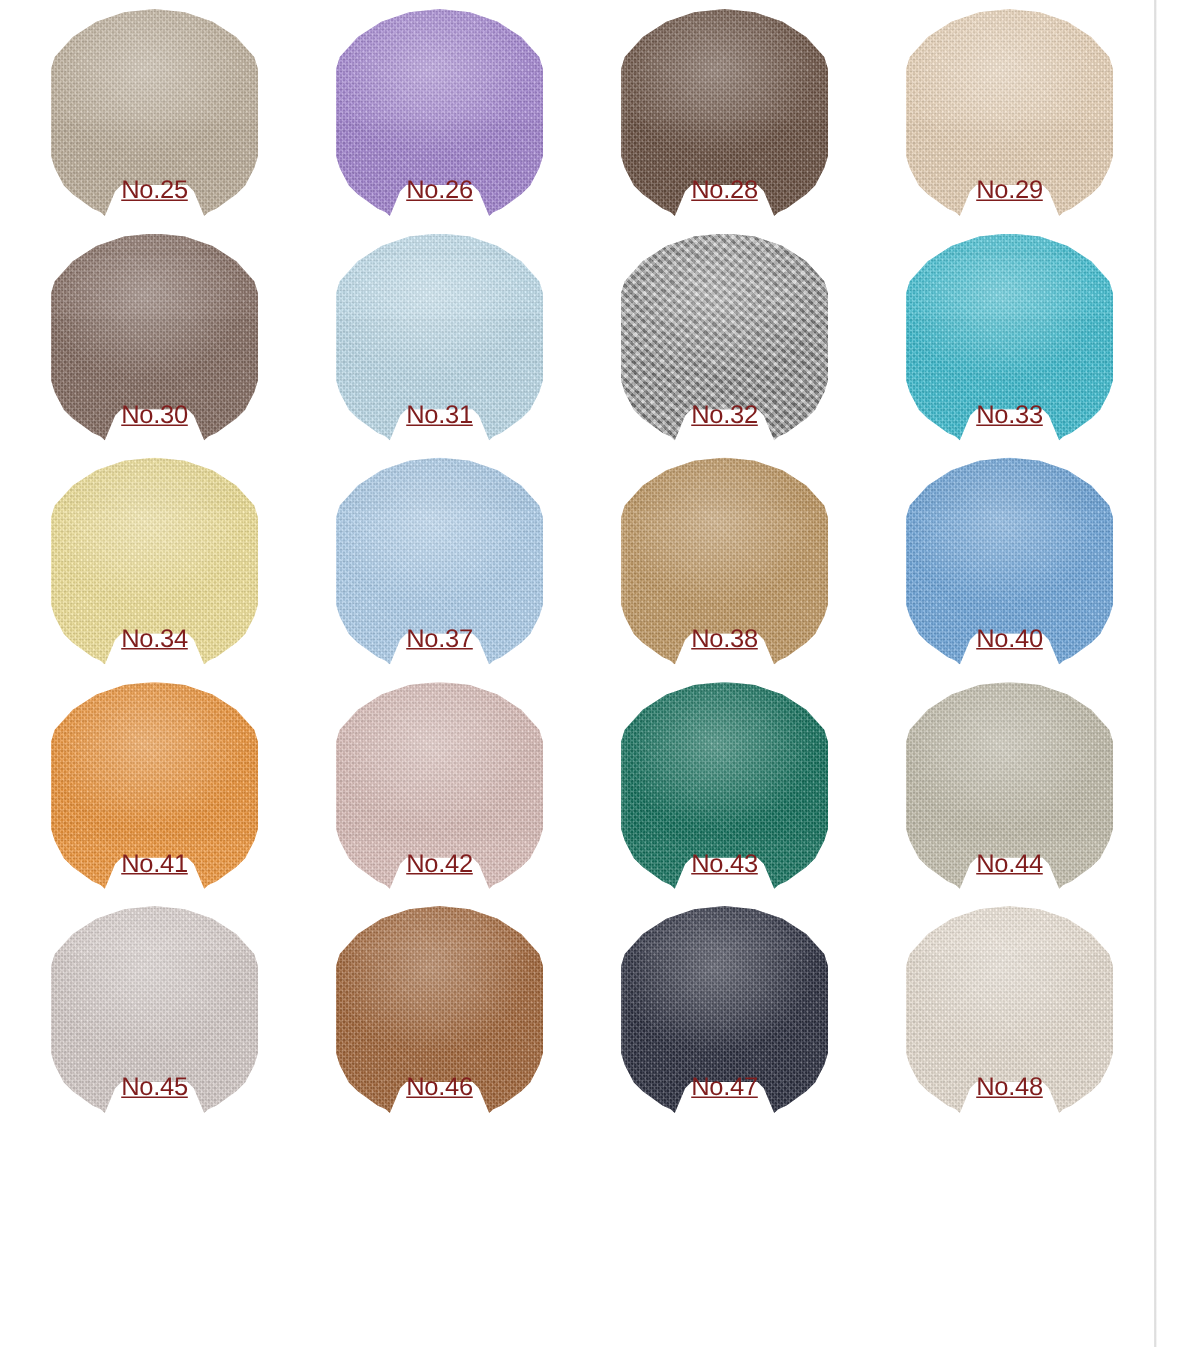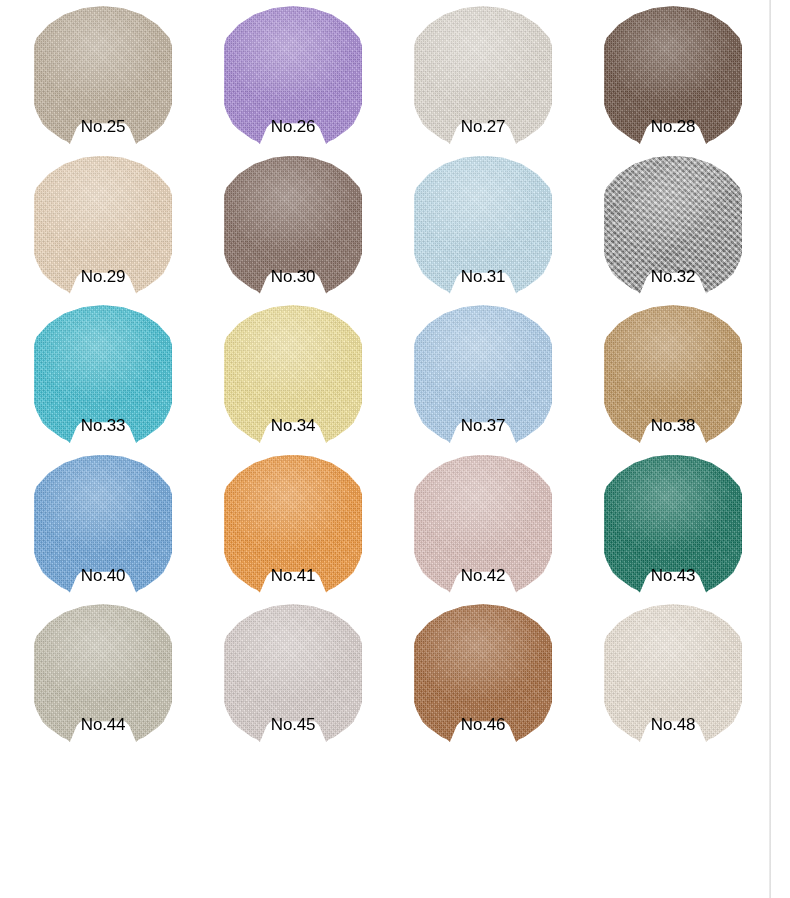--- a/index.html
+++ b/index.html
@@ -172,24 +172,25 @@
   .swatch-label {
     position: absolute;
     left: 50%;
     transform: translateX(-50%);
     top: 117px;
     width: 92px;
     text-align: center;
     font-family: "Liberation Sans", sans-serif;
     font-size: 17px;
     line-height: 20px;
-    color: #000000;
+    color: #7f1d1d;
     letter-spacing: -0.2px;
     white-space: nowrap;
     z-index: 3;
+    text-decoration: underline;
   }
 </style>
 </head>
 <body>
 
 <div id="swatch-page">
 
   <div id="swatch-grid">
       <div class="swatch-cell">
         <div class="swatch" style="background-color: rgb(197, 182, 161);">
@@ -201,28 +202,20 @@
       </div>
       <div class="swatch-cell">
         <div class="swatch" style="background-color: rgb(169, 138, 216);">
           <div class="tex"></div>
           <div class="tex2"></div>
           <div class="shade"></div>
         </div>
         <div class="swatch-label">No.26</div>
       </div>
       <div class="swatch-cell">
-        <div class="swatch" style="background-color: rgb(230, 224, 215);">
-          <div class="tex"></div>
-          <div class="tex2"></div>
-          <div class="shade"></div>
-        </div>
-        <div class="swatch-label">No.27</div>
-      </div>
-      <div class="swatch-cell">
         <div class="swatch" style="background-color: rgb(109, 83, 68);">
           <div class="tex"></div>
           <div class="tex2"></div>
           <div class="shade"></div>
         </div>
         <div class="swatch-label">No.28</div>
       </div>
       <div class="swatch-cell">
         <div class="swatch" style="background-color: rgb(240, 217, 189);">
           <div class="tex"></div>
@@ -337,20 +330,28 @@
       </div>
       <div class="swatch-cell">
         <div class="swatch" style="background-color: rgb(169, 106, 60);">
           <div class="tex"></div>
           <div class="tex2"></div>
           <div class="shade"></div>
         </div>
         <div class="swatch-label">No.46</div>
       </div>
       <div class="swatch-cell">
+        <div class="swatch" style="background-color: rgb(44, 47, 65);">
+          <div class="tex"></div>
+          <div class="tex2"></div>
+          <div class="shade"></div>
+        </div>
+        <div class="swatch-label">No.47</div>
+      </div>
+      <div class="swatch-cell">
         <div class="swatch" style="background-color: rgb(240, 230, 217);">
           <div class="tex"></div>
           <div class="tex2"></div>
           <div class="shade"></div>
         </div>
         <div class="swatch-label">No.48</div>
       </div>
     </div>
 
   <div id="page-edge-rule"></div>

